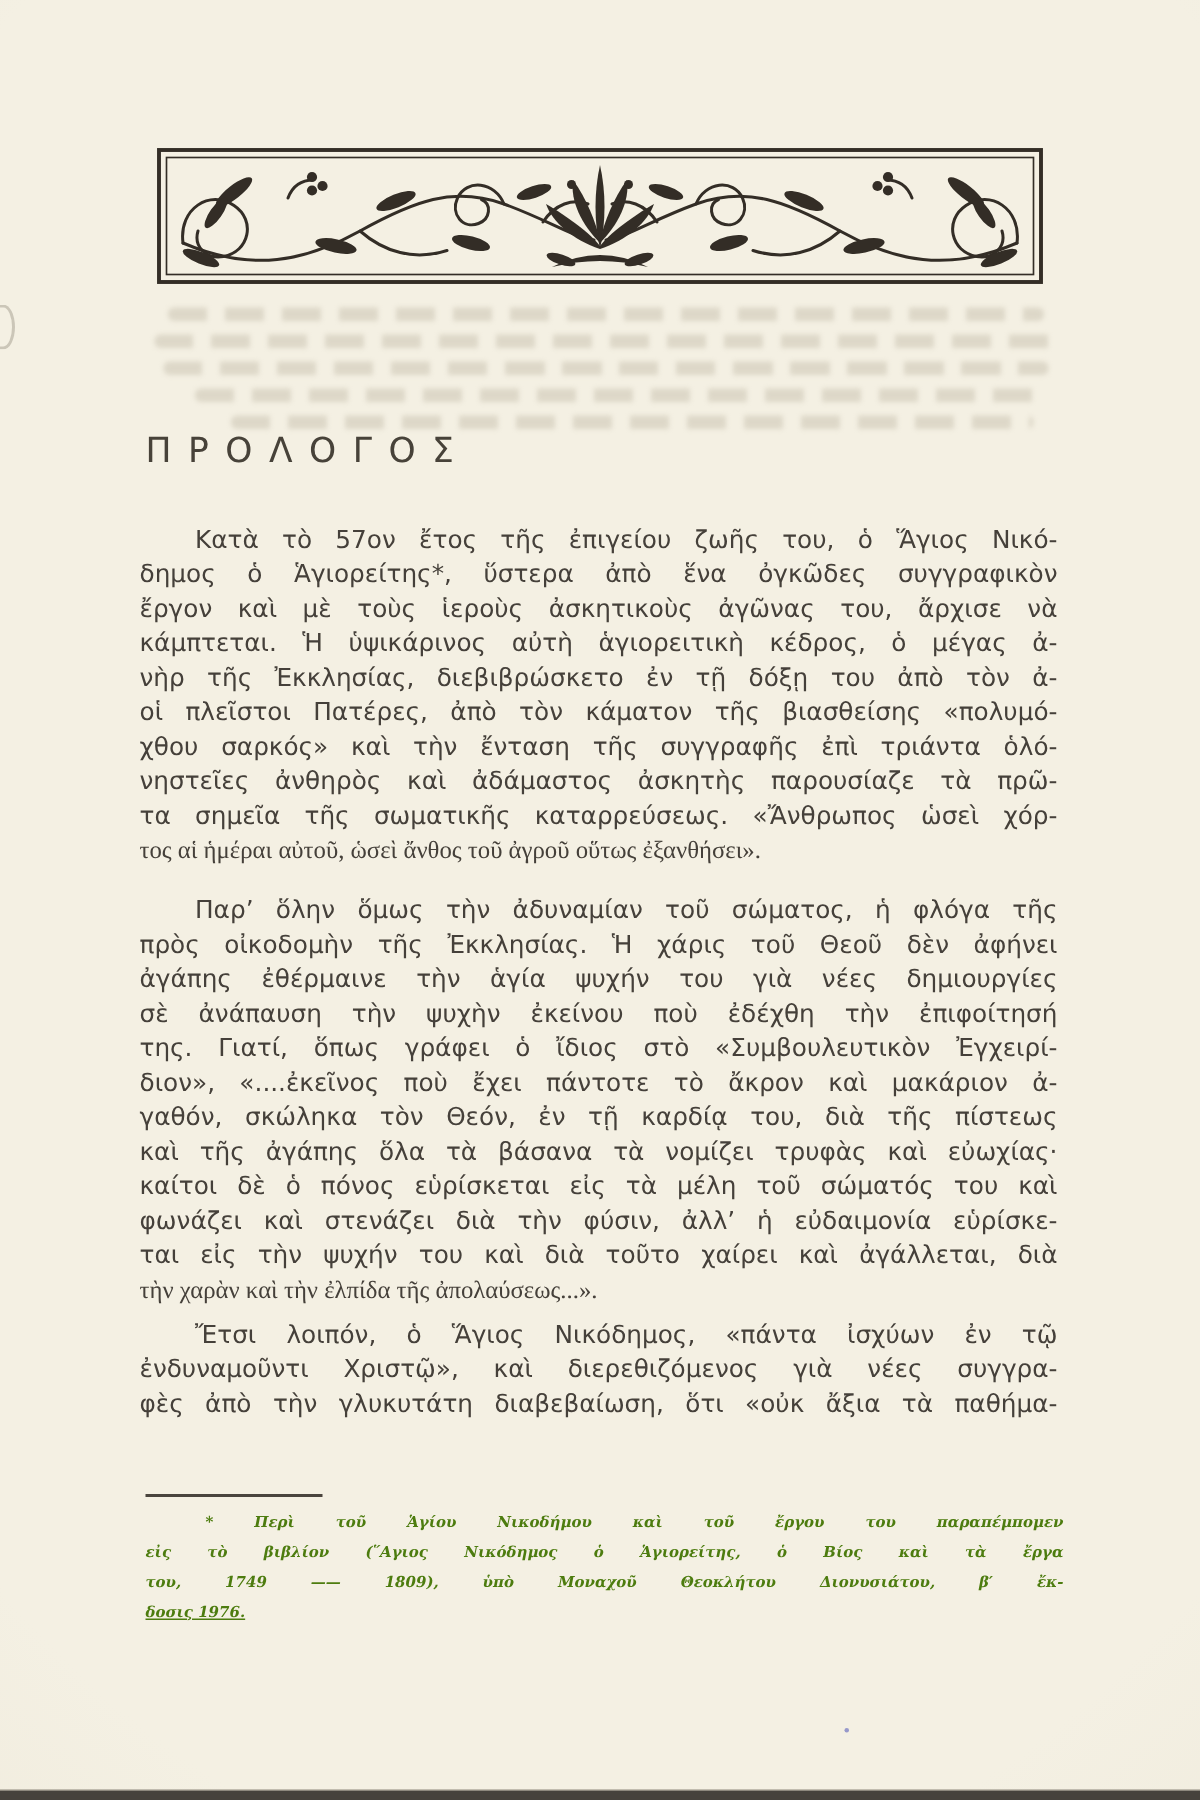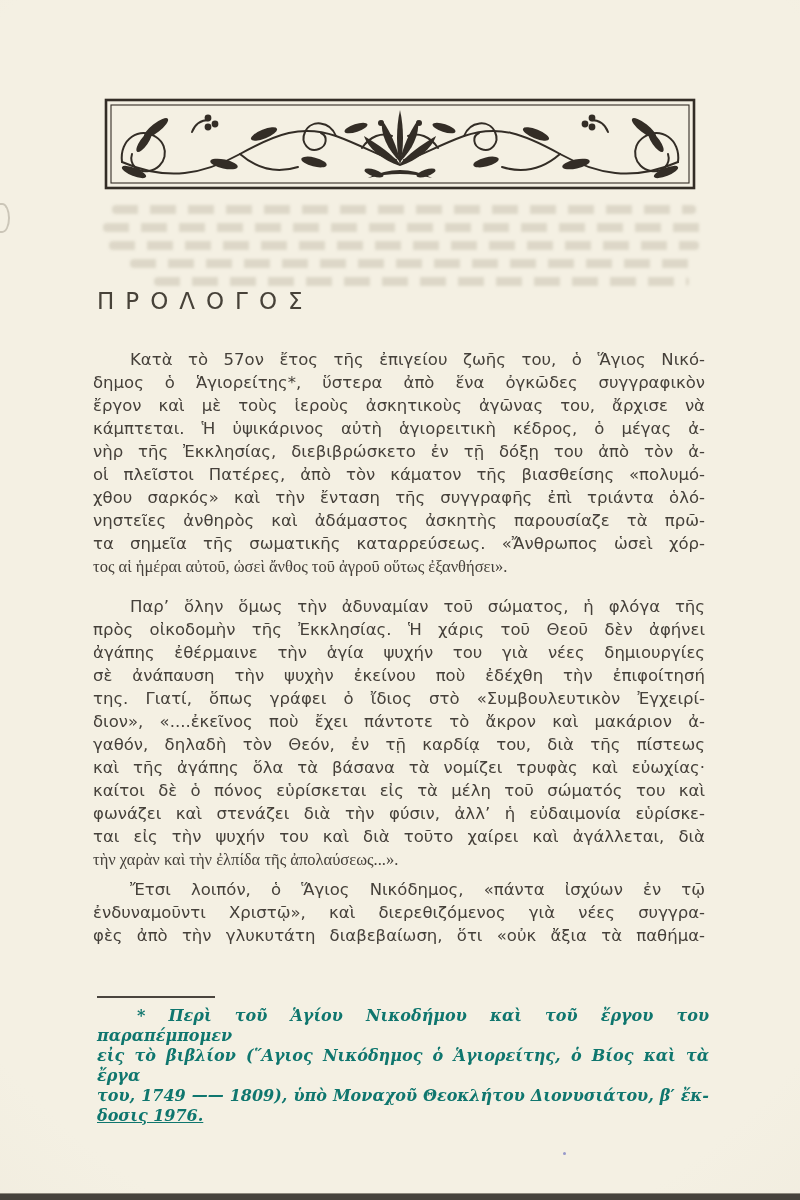--- a/index.html
+++ b/index.html
@@ -45,21 +45,21 @@
     text-align:justify;text-align-last:justify;
     white-space:normal;
   }
   .line.last{text-align-last:left;font-family:Liberation Serif, serif;}
   .line.indent{text-indent:37px;}
   
   .footnote{position:absolute;left:97px;top:996px;width:612px;}
   .fn-rule{width:118px;height:2px;background:#4a453e;margin:0 0 8px 0;}
   .fn-line{
     font-family:"DejaVu Serif", serif;font-style:italic;font-weight:bold;
-    font-size:16px;line-height:20px;color:#0f766e;
+    font-size:10px;line-height:20px;color:#4d7c0f;
     text-align:justify;text-align-last:justify;
   }
   .fn-line.last{text-align-last:left;text-decoration:underline;}
   .fn-line.indent{text-indent:40px;}
   
   .binding-mark{
     position:absolute;left:-3px;top:203px;width:11px;height:26px;
     border:2px solid #b6b0a2;border-left:none;
     border-radius:0 60% 60% 0 / 0 50% 50% 0;opacity:.65;
   }
@@ -139,21 +139,21 @@
     <div class="line">τα σημεῖα τῆς σωματικῆς καταρρεύσεως. «Ἄνθρωπος ὡσεὶ χόρ-</div>
     <div class="line last">τος αἱ ἡμέραι αὐτοῦ, ὡσεὶ ἄνθος τοῦ ἀγροῦ οὕτως ἐξανθήσει».</div>
   </div>
   <div class="para p2">
     <div class="line indent">Παρ’ ὅλην ὅμως τὴν ἀδυναμίαν τοῦ σώματος, ἡ φλόγα τῆς</div>
     <div class="line">πρὸς οἰκοδομὴν τῆς Ἐκκλησίας. Ἡ χάρις τοῦ Θεοῦ δὲν ἀφήνει</div>
     <div class="line">ἀγάπης ἐθέρμαινε τὴν ἁγία ψυχήν του γιὰ νέες δημιουργίες</div>
     <div class="line">σὲ ἀνάπαυση τὴν ψυχὴν ἐκείνου ποὺ ἐδέχθη τὴν ἐπιφοίτησή</div>
     <div class="line">της. Γιατί, ὅπως γράφει ὁ ἴδιος στὸ «Συμβουλευτικὸν Ἐγχειρί-</div>
     <div class="line">διον», «....ἐκεῖνος ποὺ ἔχει πάντοτε τὸ ἄκρον καὶ μακάριον ἀ-</div>
-    <div class="line">γαθόν, δηλαδὴ τὸν Θεόν, ἐν τῇ καρδίᾳ του, διὰ τῆς πίστεως</div>
+    <div class="line">γαθόν, σκώληκα τὸν Θεόν, ἐν τῇ καρδίᾳ του, διὰ τῆς πίστεως</div>
     <div class="line">καὶ τῆς ἀγάπης ὅλα τὰ βάσανα τὰ νομίζει τρυφὰς καὶ εὐωχίας·</div>
     <div class="line">καίτοι δὲ ὁ πόνος εὑρίσκεται εἰς τὰ μέλη τοῦ σώματός του καὶ</div>
     <div class="line">φωνάζει καὶ στενάζει διὰ τὴν φύσιν, ἀλλ’ ἡ εὐδαιμονία εὑρίσκε-</div>
     <div class="line">ται εἰς τὴν ψυχήν του καὶ διὰ τοῦτο χαίρει καὶ ἀγάλλεται, διὰ</div>
     <div class="line last">τὴν χαρὰν καὶ τὴν ἐλπίδα τῆς ἀπολαύσεως...».</div>
   </div>
   <div class="para p3">
     <div class="line indent">Ἔτσι λοιπόν, ὁ Ἅγιος Νικόδημος, «πάντα ἰσχύων ἐν τῷ</div>
     <div class="line">ἐνδυναμοῦντι Χριστῷ», καὶ διερεθιζόμενος γιὰ νέες συγγρα-</div>
     <div class="line">φὲς ἀπὸ τὴν γλυκυτάτη διαβεβαίωση, ὅτι «οὐκ ἄξια τὰ παθήμα-</div>

